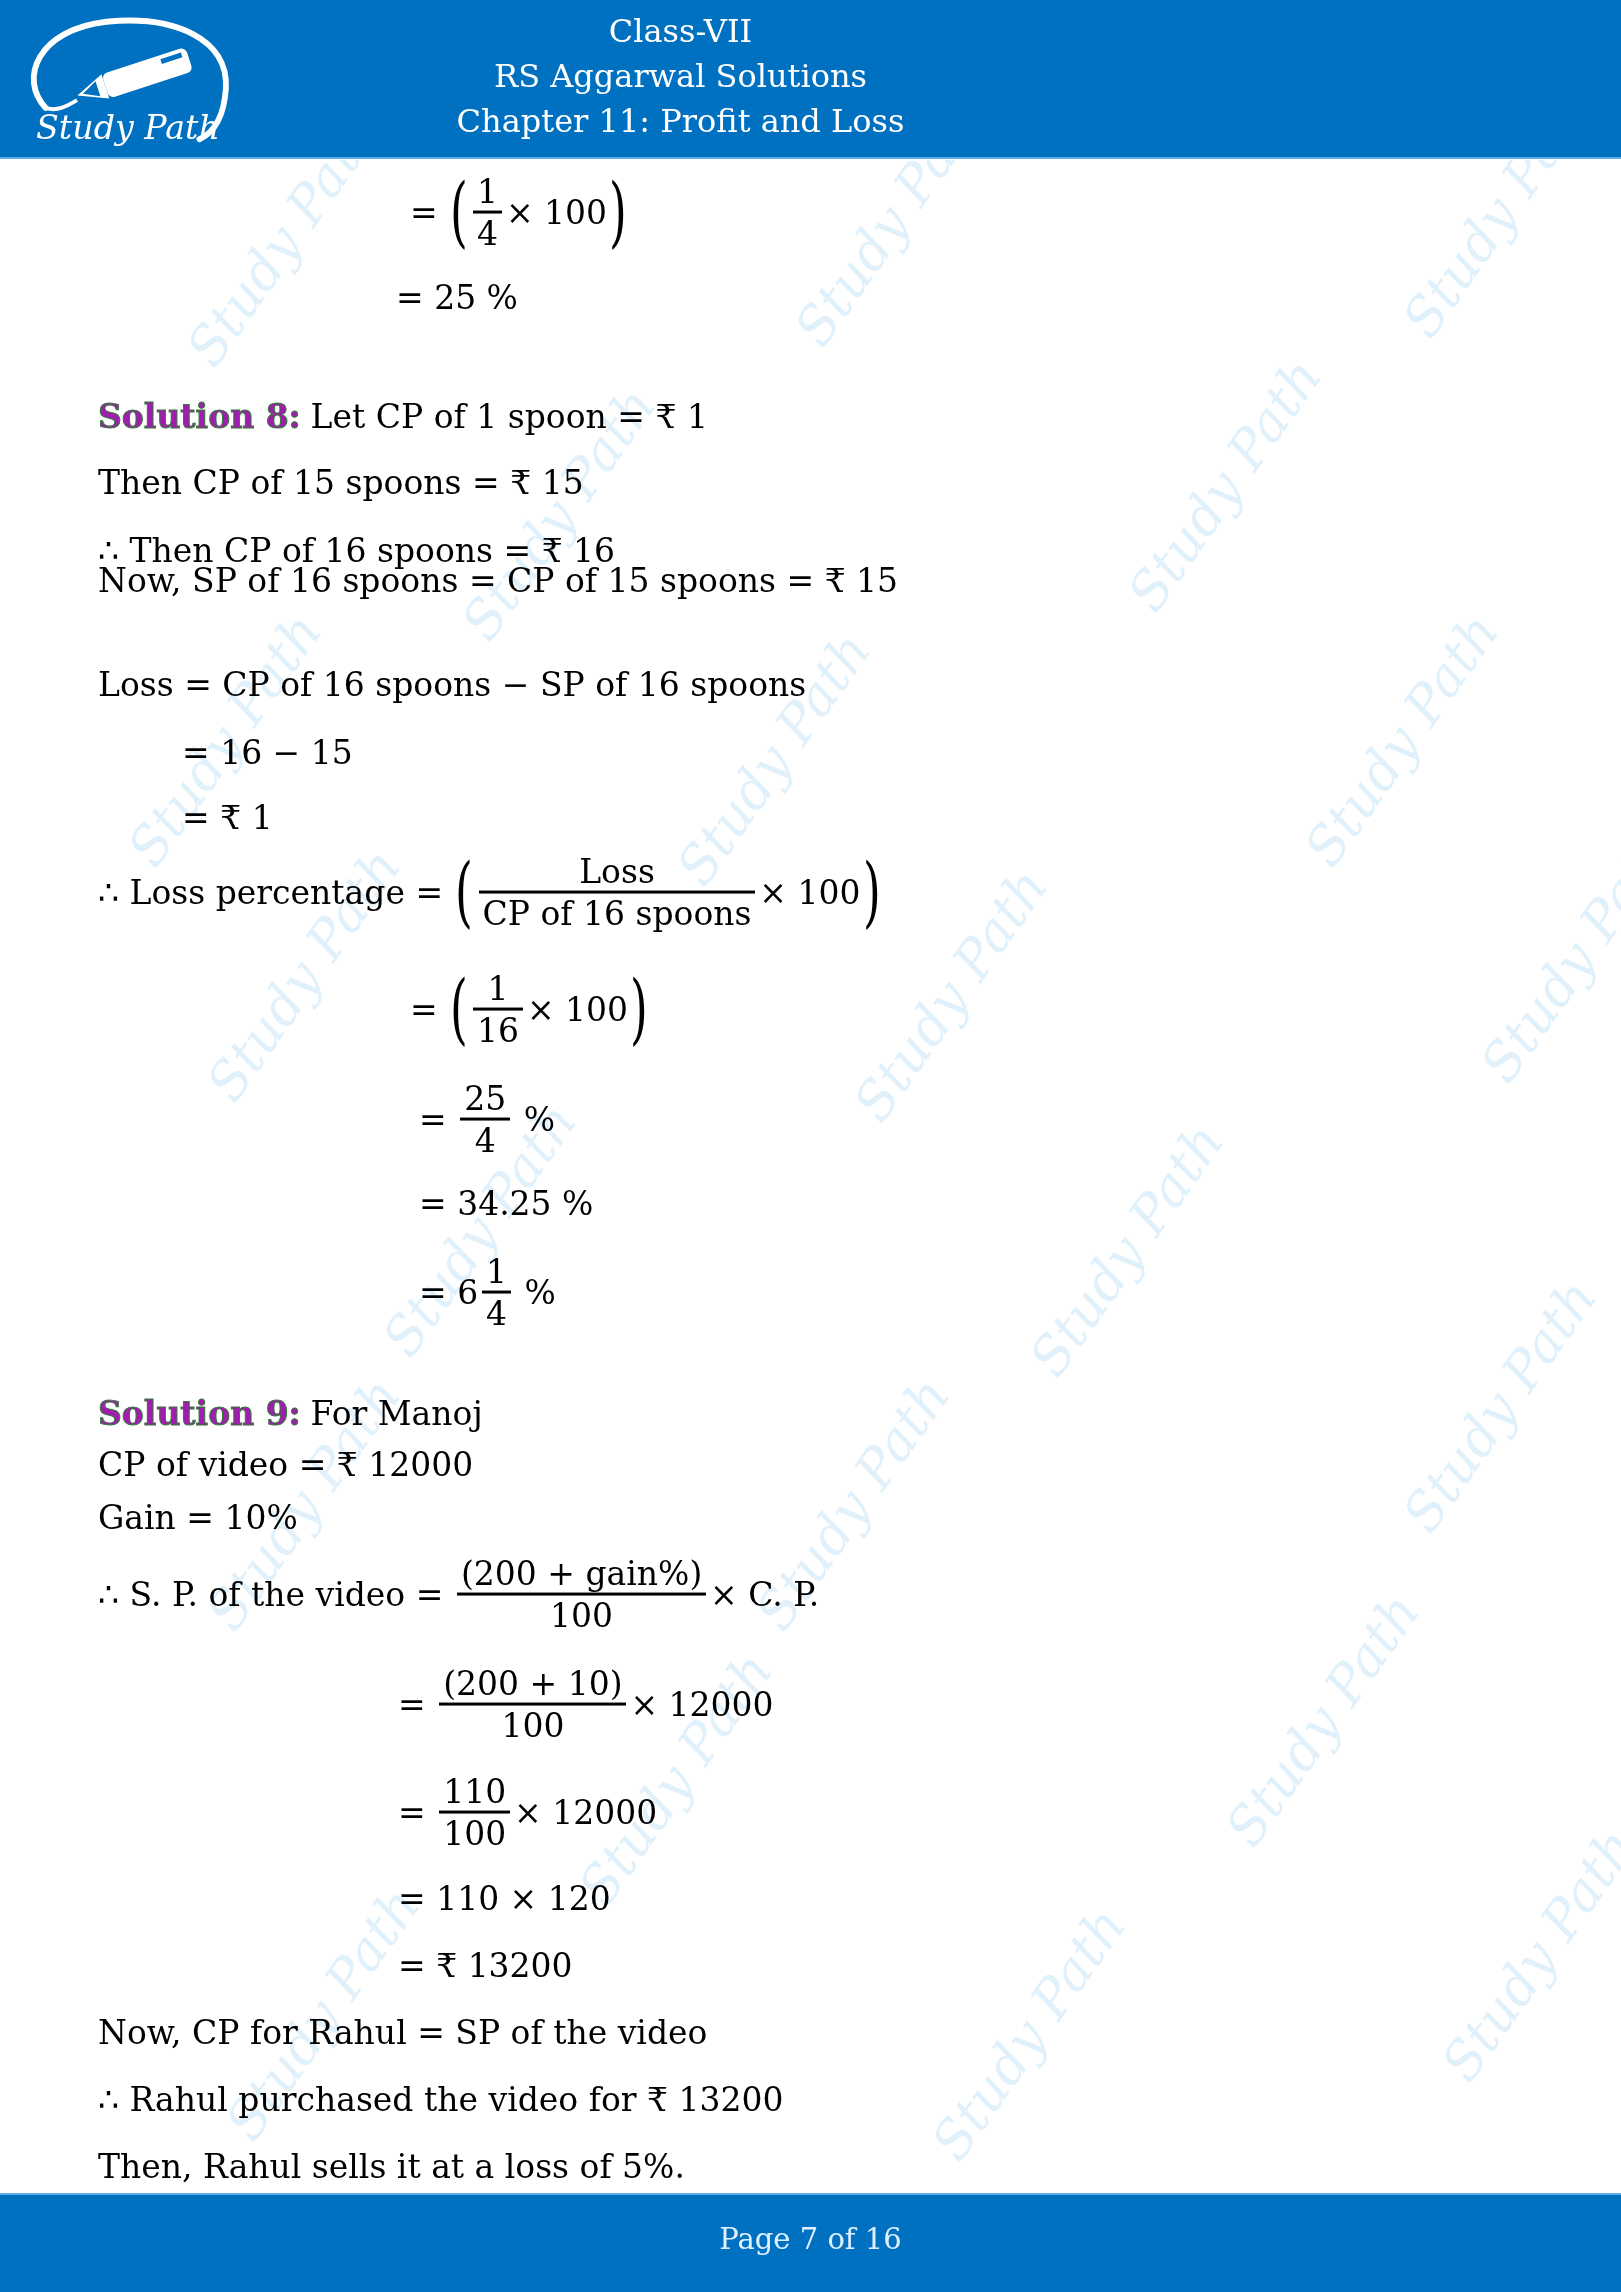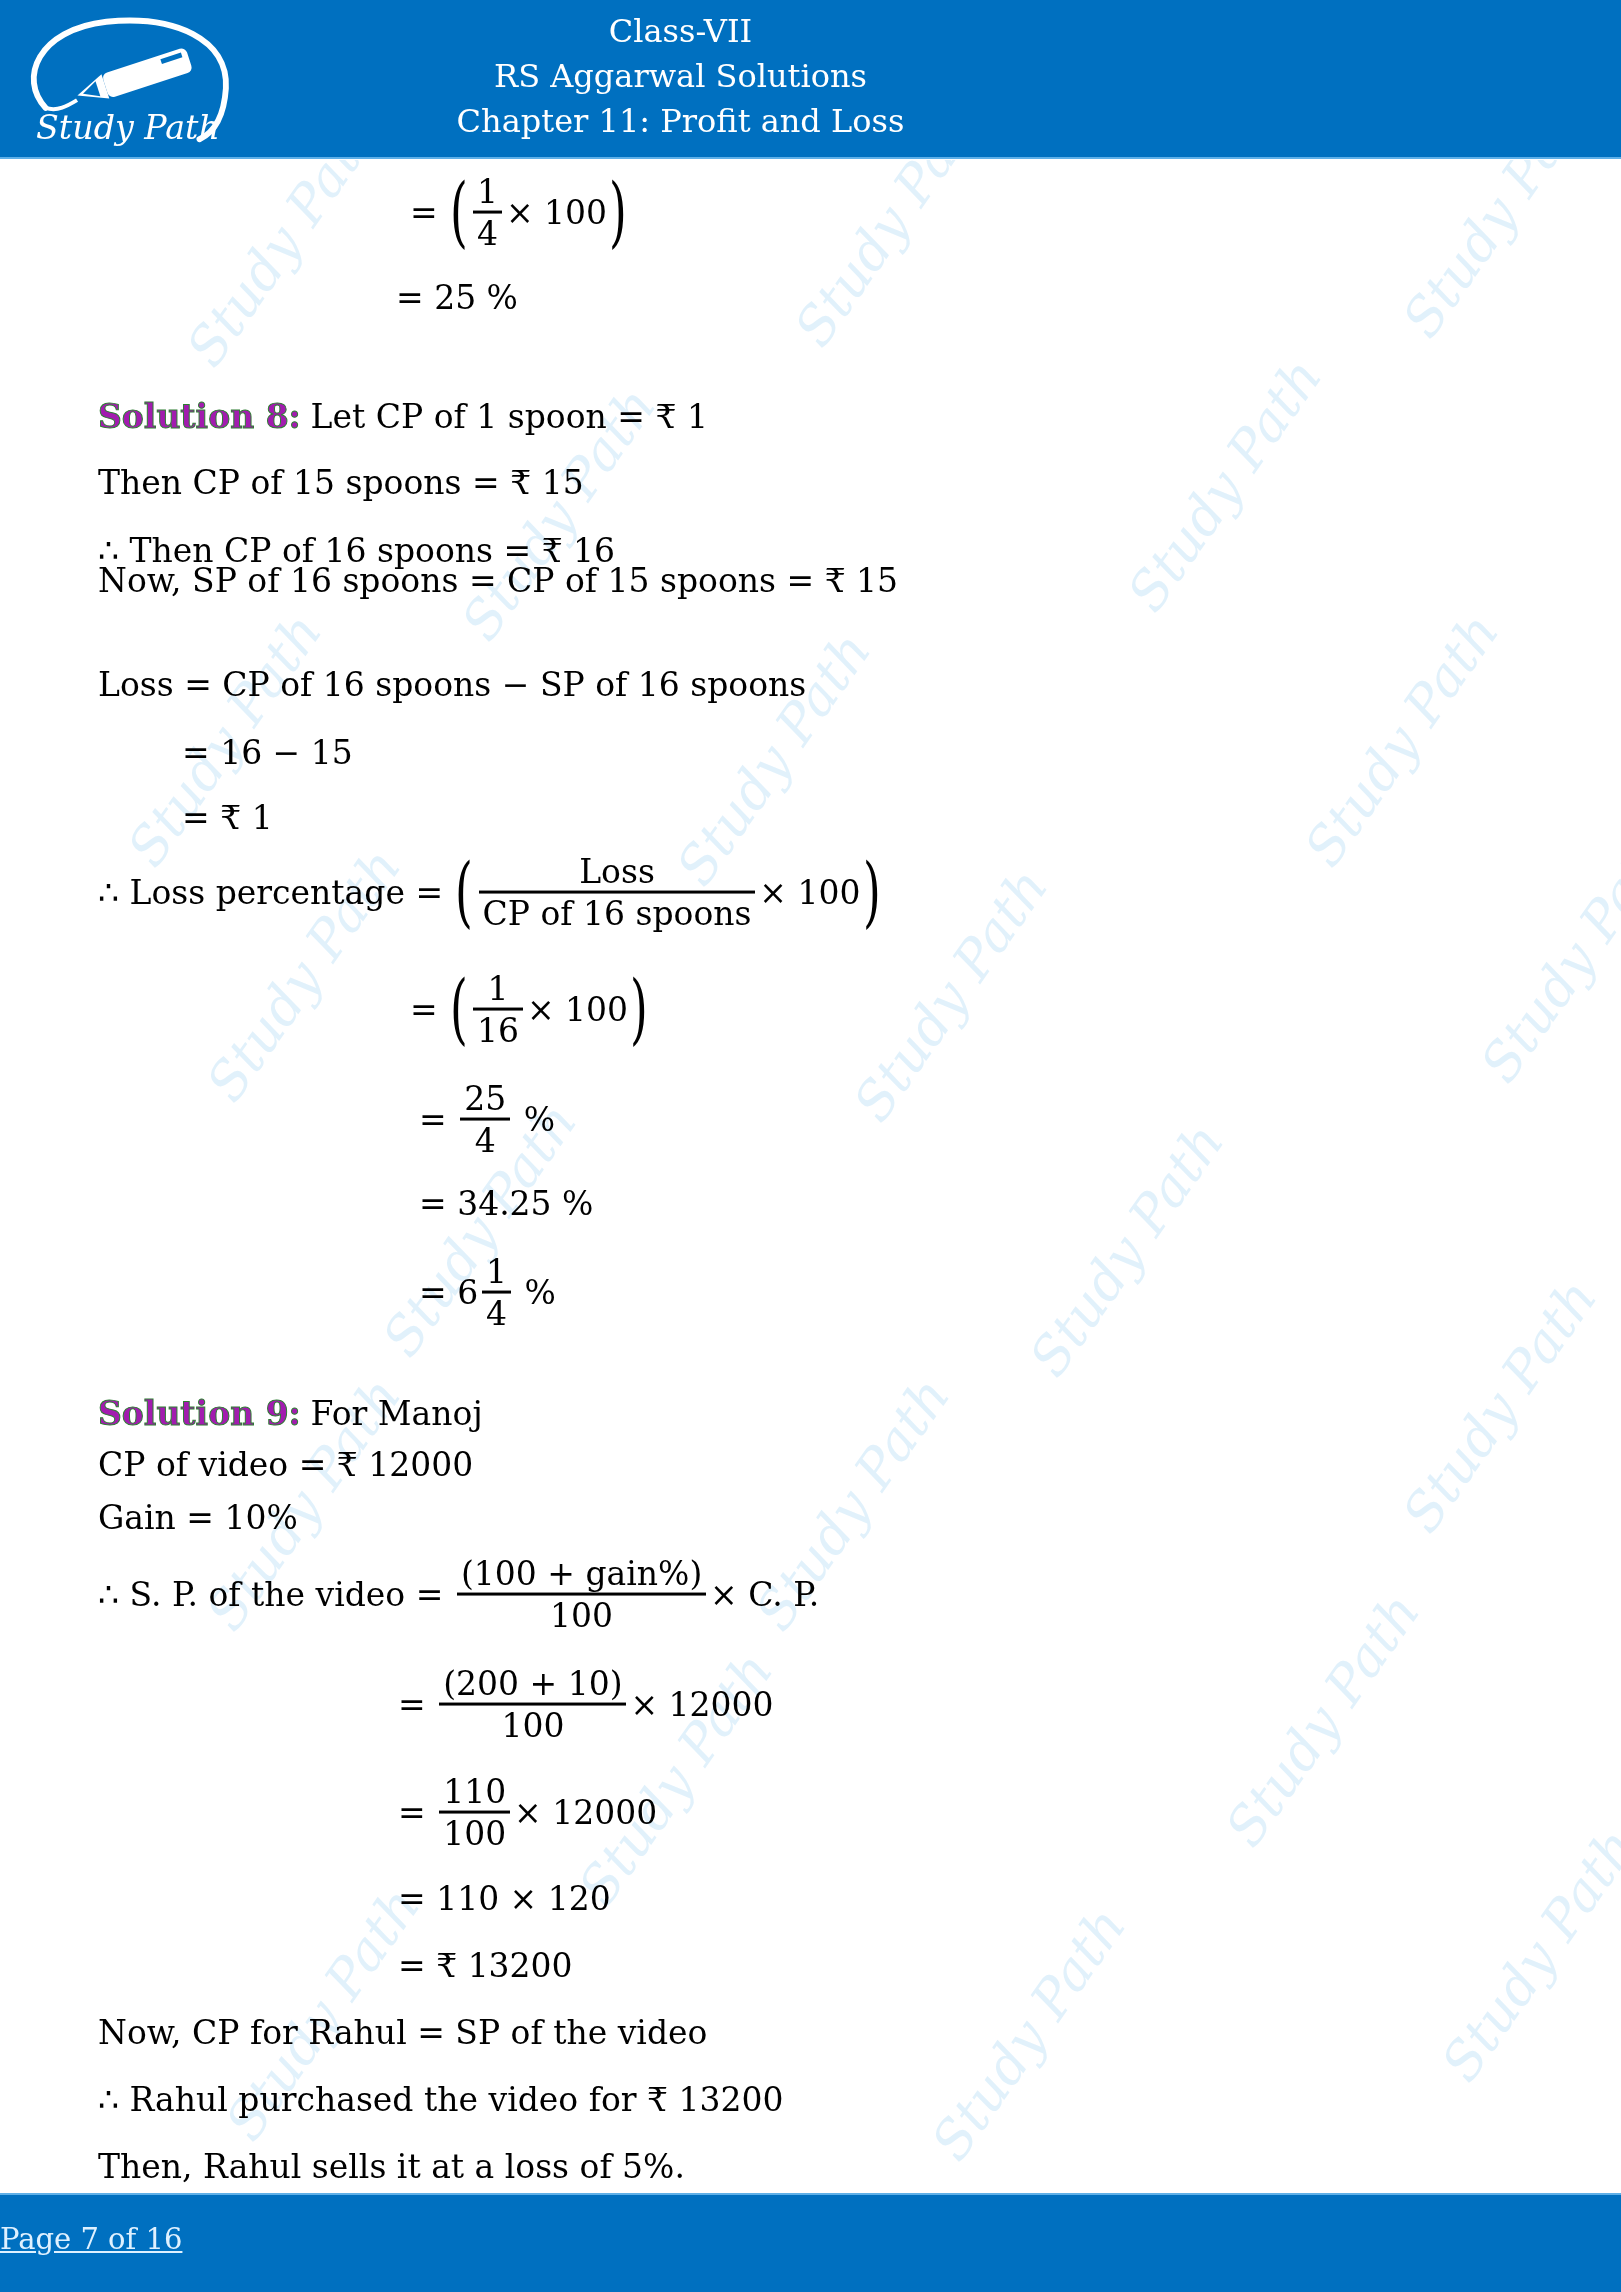--- a/index.html
+++ b/index.html
@@ -20,22 +20,22 @@
     padding-top: 8.8px;
   }
   .header-titles div { white-space: nowrap; }
   .logo { position: absolute; left: 17.6px; top: 9.8px; width: 216px; height: 142px; }
 
   .footer {
     position: absolute; left: 0; top: 2193px; width: 1621px; height: 100px;
     background: #0070C0; border-top: 2.9px solid #5fb0e8; box-sizing: border-box;
   }
   .footer-text {
-    position: absolute; left: 0; width: 100%; top: 27.4px; 
-    color: #dff1ff; font-size: 29px; font-family: "DejaVu Serif", serif; text-decoration: underline;
+    position: absolute; left: 0; width: 100%; top: 27.4px; text-align: center;
+    color: #dff1ff; font-size: 29px; font-family: "DejaVu Serif", serif;
   }
 
   .watermarks { position: absolute; left: 0; top: 160px; width: 1621px; height: 2033px; overflow: hidden; pointer-events: none; }
   .wm {
     position: absolute; color: rgba(120, 190, 235, 0.22);
     font-family: "DejaVu Serif", serif; font-style: italic; font-size: 53px;
     transform: rotate(-55deg); white-space: nowrap;
   }
 
   .line {
@@ -179,21 +179,21 @@
   <span class="sol-label">Solution 9:</span>
   <span>For Manoj</span>
 </div>
 <div class="line" style="left:98px;top:1464px">CP of video = ₹ 12000</div>
 <div class="line" style="left:98px;top:1517px">Gain = 10%</div>
 
 <div class="line" style="left:98px;top:1594px">
   <span>∴ S. P. of the video =</span>
     <span class="sp"></span>
   <span class="frac">
-    <span class="num">(100 + gain%)</span>
+    <span class="num">(200 + gain%)</span>
       <span class="bar"></span>
       <span class="den">100</span>
   </span>
   <span>× C. P.</span>
 </div>
 <div class="line" style="left:398px;top:1704px">
   <span>=</span>
     <span class="sp"></span>
   <span class="frac">
     <span class="num">(200 + 10)</span>

